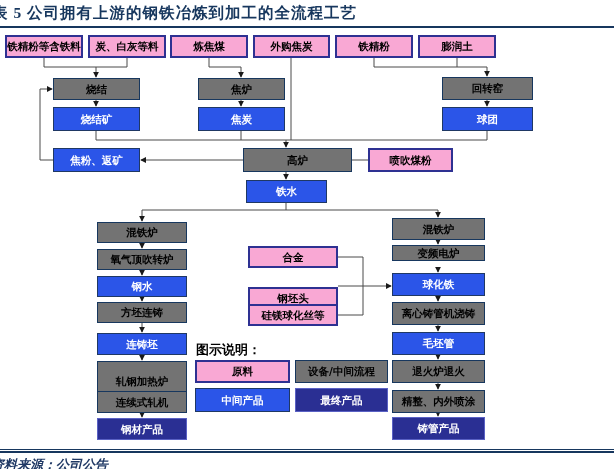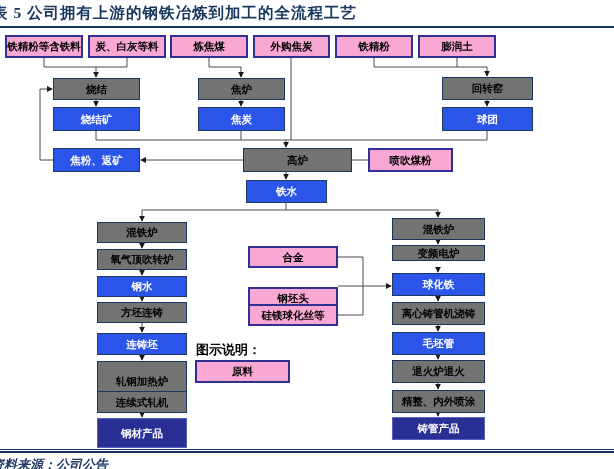--- a/index.html
+++ b/index.html
@@ -99,33 +99,36 @@
       <div class="node equipment" style="left: 243px; top: 148px; width: 109px; height: 24px;">高炉</div>
       <div class="node raw" style="left: 368px; top: 148px; width: 85px; height: 24px;">喷吹煤粉</div>
       <div class="node intermediate" style="left: 246px; top: 180px; width: 81px; height: 23px;">铁水</div>
       <div class="node equipment" style="left: 97px; top: 222px; width: 90px; height: 21px;">混铁炉</div>
       <div class="node equipment" style="left: 97px; top: 249px; width: 90px; height: 21px;">氧气顶吹转炉</div>
       <div class="node intermediate" style="left: 97px; top: 276px; width: 90px; height: 21px;">钢水</div>
       <div class="node equipment" style="left: 97px; top: 302px; width: 90px; height: 21px;">方坯连铸</div>
       <div class="node intermediate" style="left: 97px; top: 333px; width: 90px; height: 22px;">连铸坯</div>
       <div class="node equipment" style="left: 97px; top: 361px; width: 90px; height: 40px;">轧钢加热炉</div>
       <div class="node equipment" style="left: 97px; top: 391px; width: 90px; height: 22px;">连续式轧机</div>
-      <div class="node final" style="left: 97px; top: 418px; width: 90px; height: 30px;">钢材产品</div>
+      <div class="node final" style="left: 97px; top: 418px; width: 90px; height: 22px;">钢材产品</div>
       <div class="node raw" style="left: 248px; top: 246px; width: 90px; height: 22px;">合金</div>
       <div class="node raw" style="left: 248px; top: 275px; width: 90px; height: 22px; margin-top: 12px;">钢坯头</div>
       <div class="node raw" style="left: 248px; top: 304px; width: 90px; height: 22px;">硅镁球化丝等</div>
       <div class="node equipment" style="left: 392px; top: 218px; width: 93px; height: 22px;">混铁炉</div>
       <div class="node equipment" style="left: 392px; top: 245px; width: 93px; height: 16px;">变频电炉</div>
       <div class="node intermediate" style="left: 392px; top: 273px; width: 93px; height: 23px;">球化铁</div>
       <div class="node equipment" style="left: 392px; top: 302px; width: 93px; height: 23px;">离心铸管机浇铸</div>
       <div class="node intermediate" style="left: 392px; top: 332px; width: 93px; height: 23px;">毛坯管</div>
       <div class="node equipment" style="left: 392px; top: 360px; width: 93px; height: 23px;">退火炉退火</div>
       <div class="node equipment" style="left: 392px; top: 390px; width: 93px; height: 23px;">精整、内外喷涂</div>
       <div class="node final" style="left: 392px; top: 417px; width: 93px; height: 23px;">铸管产品</div>
     </div>
 
   <div class="legend-title">图示说明：</div>
   <div class="node raw" style="left:195px;top:360px;width:95px;height:23px;">原料</div>
+  <div class="node equipment" style="left:295px;top:360px;width:93px;height:23px;">设备/中间流程</div>
+  <div class="node intermediate" style="left:195px;top:388px;width:95px;height:24px;">中间产品</div>
+  <div class="node final" style="left:295px;top:388px;width:93px;height:24px;">最终产品</div>
 
   <div class="bottom-rule-thin"></div>
   <div class="bottom-rule-thick"></div>
   <div class="source-note">资料来源：公司公告</div>
 </div>
 
 </body></html>

